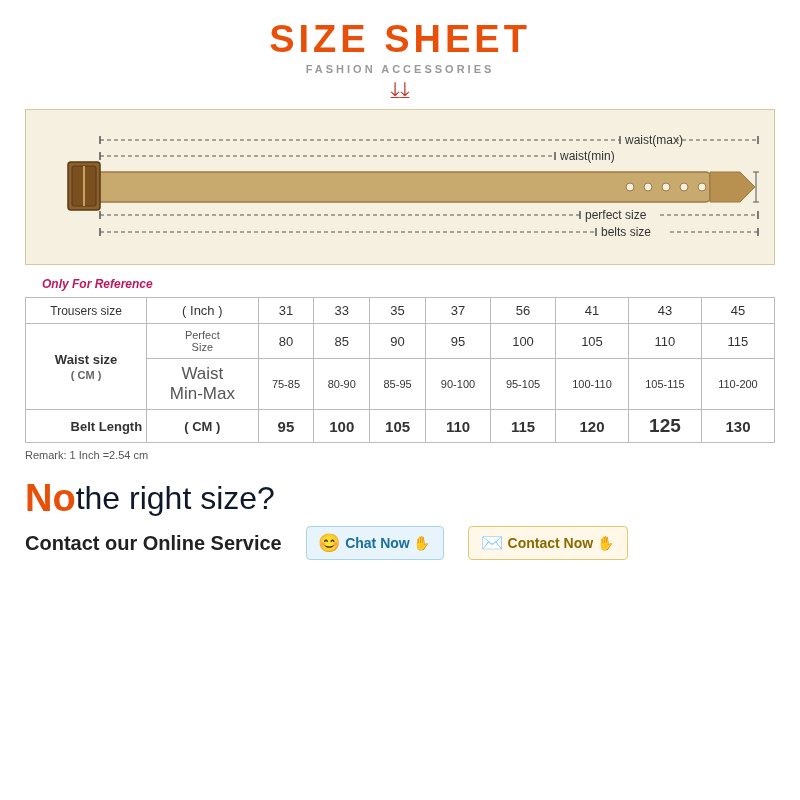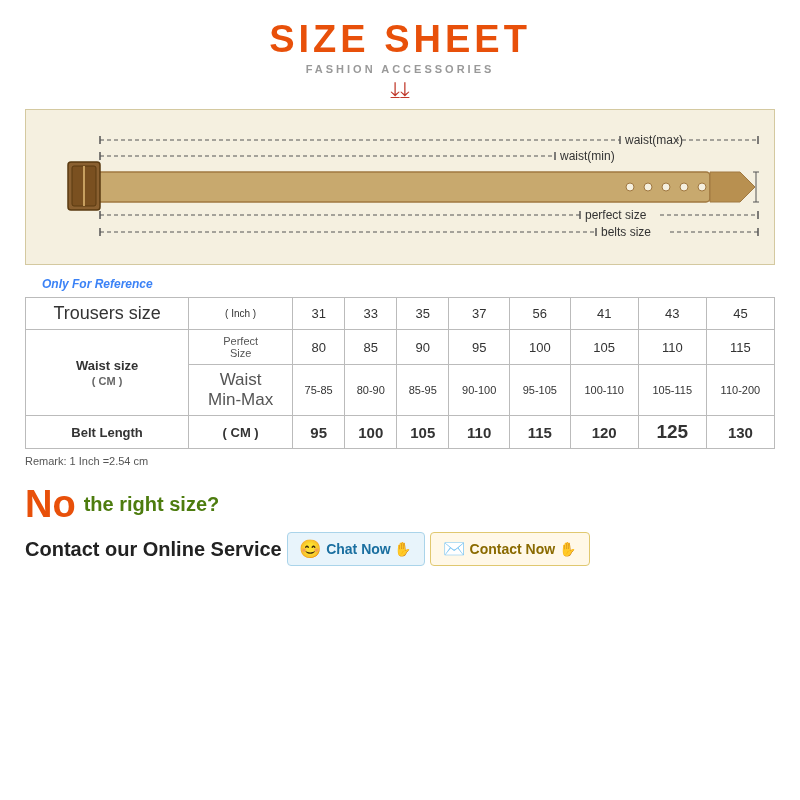--- a/index.html
+++ b/index.html
@@ -57,21 +57,21 @@
     .belt-diagram svg {
       width: 100%;
       height: 130px;
     }
 
     
     .reference-note {
       width: 750px;
       font-size: 12px;
       font-weight: bold;
-      color: #3b82f6;
+      color: #be185d;
       margin-bottom: 6px;
       font-style: italic;
       margin-left: 34px;
     }
 
     
     .size-table {
       width: 750px;
       border-collapse: collapse;
       border: 1px solid #bbb;
@@ -110,37 +110,37 @@
     .no-section {
       width: 750px;
       display: flex;
       flex-direction: column;
       align-items: flex-start;
       margin-bottom: 10px;
     }
     .no-line {
       display: flex;
       align-items: center;
-      gap: 8px;
+      gap: 0;
       margin-bottom: 6px;
     }
     .no-text {
       font-size: 38px;
       font-weight: bold;
       color: #e8500a;
     }
     .right-size-text {
-      font-size: 20px;
-      font-weight: bold;
-      color: #4d7c0f;
+      font-size: 32px;
+      font-weight: normal;
+      color: #0f172a;
     }
     .contact-line {
       display: flex;
       align-items: center;
-      gap: 5px;
+      gap: 24px;
       flex-wrap: wrap;
     }
     .contact-label {
       font-size: 20px;
       font-weight: bold;
       color: #222;
     }
     .chat-btn {
       display: flex;
       align-items: center;
@@ -232,22 +232,22 @@
       <line x1="713" y1="82" x2="719" y2="82" stroke="#555" stroke-width="1"></line>
     </svg>
   </div>
 
   <div class="reference-note">Only For Reference</div>
 
   <table class="size-table">
     <tbody>
 
       <tr class="header-row">
-        <td style="font-weight:normal; font-size:18px;">Trousers size</td>
-        <td style="font-size:10px;">( Inch )</td>
+        <td style="font-weight:normal; font-size:12px;">Trousers size</td>
+        <td style="font-size:13px;">( Inch )</td>
         <td>31</td>
         <td>33</td>
         <td>35</td>
         <td>37</td>
         <td>56</td>
         <td>41</td>
         <td>43</td>
         <td>45</td>
       </tr>
 
@@ -270,21 +270,21 @@
         <td style="font-size:11px;">80-90</td>
         <td style="font-size:11px;">85-95</td>
         <td style="font-size:11px;">90-100</td>
         <td style="font-size:11px;">95-105</td>
         <td style="font-size:11px;">100-110</td>
         <td style="font-size:11px;">105-115</td>
         <td style="font-size:11px;">110-200</td>
       </tr>
 
       <tr class="belt-row">
-        <td style="font-weight:bold;">Belt Length</td>
+        <td style="font-weight:bold;text-align:right;">Belt Length</td>
         <td style="font-weight:bold;">( CM )</td>
         <td style="font-size:15px; font-weight:bold;">95</td>
         <td style="font-size:15px; font-weight:bold;">100</td>
         <td style="font-size:15px; font-weight:bold;">105</td>
         <td style="font-size:15px; font-weight:bold;">110</td>
         <td style="font-size:15px; font-weight:bold;">115</td>
         <td style="font-size:15px; font-weight:bold;">120</td>
         <td style="font-size:19px; font-weight:bold;">125</td>
         <td style="font-size:15px; font-weight:bold;">130</td>
       </tr>

